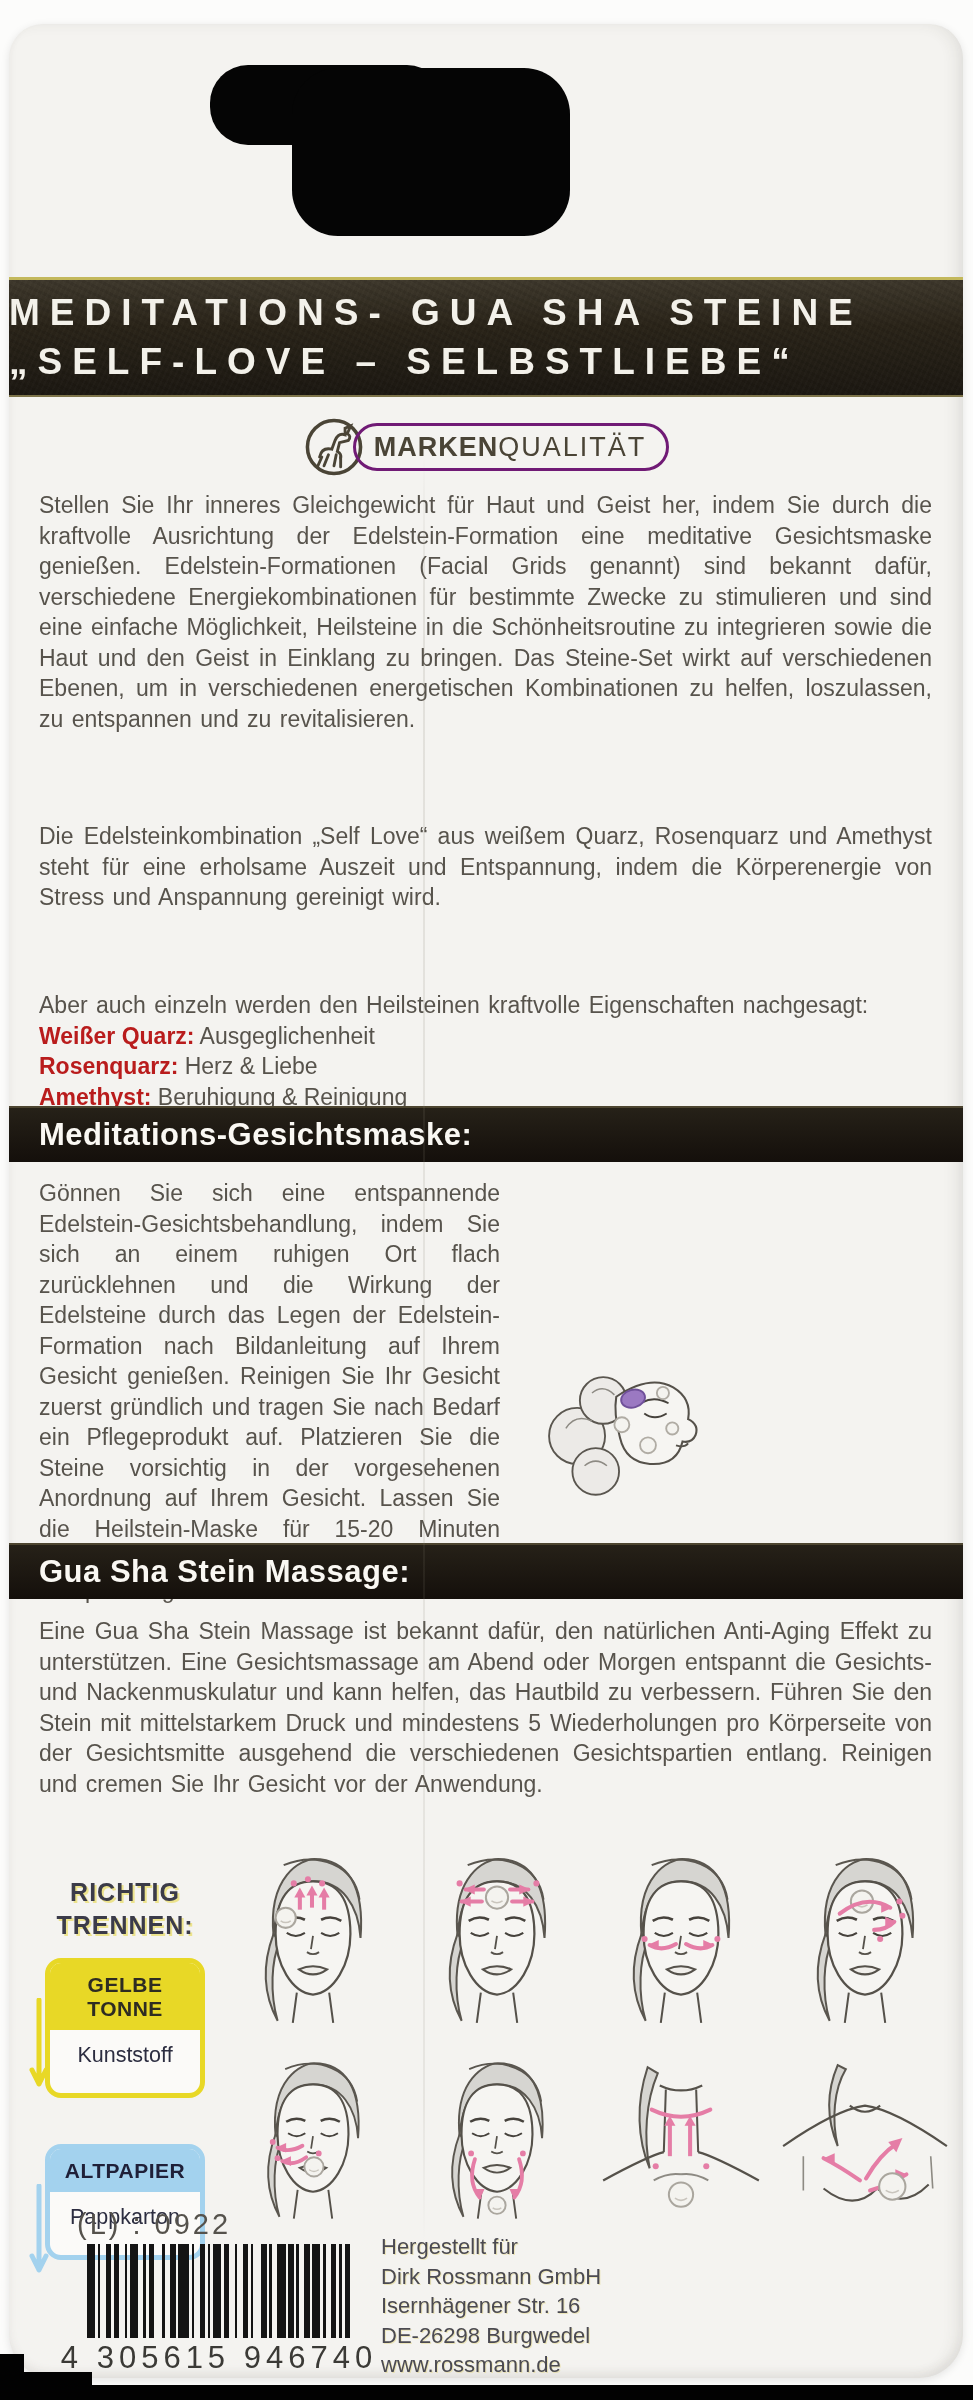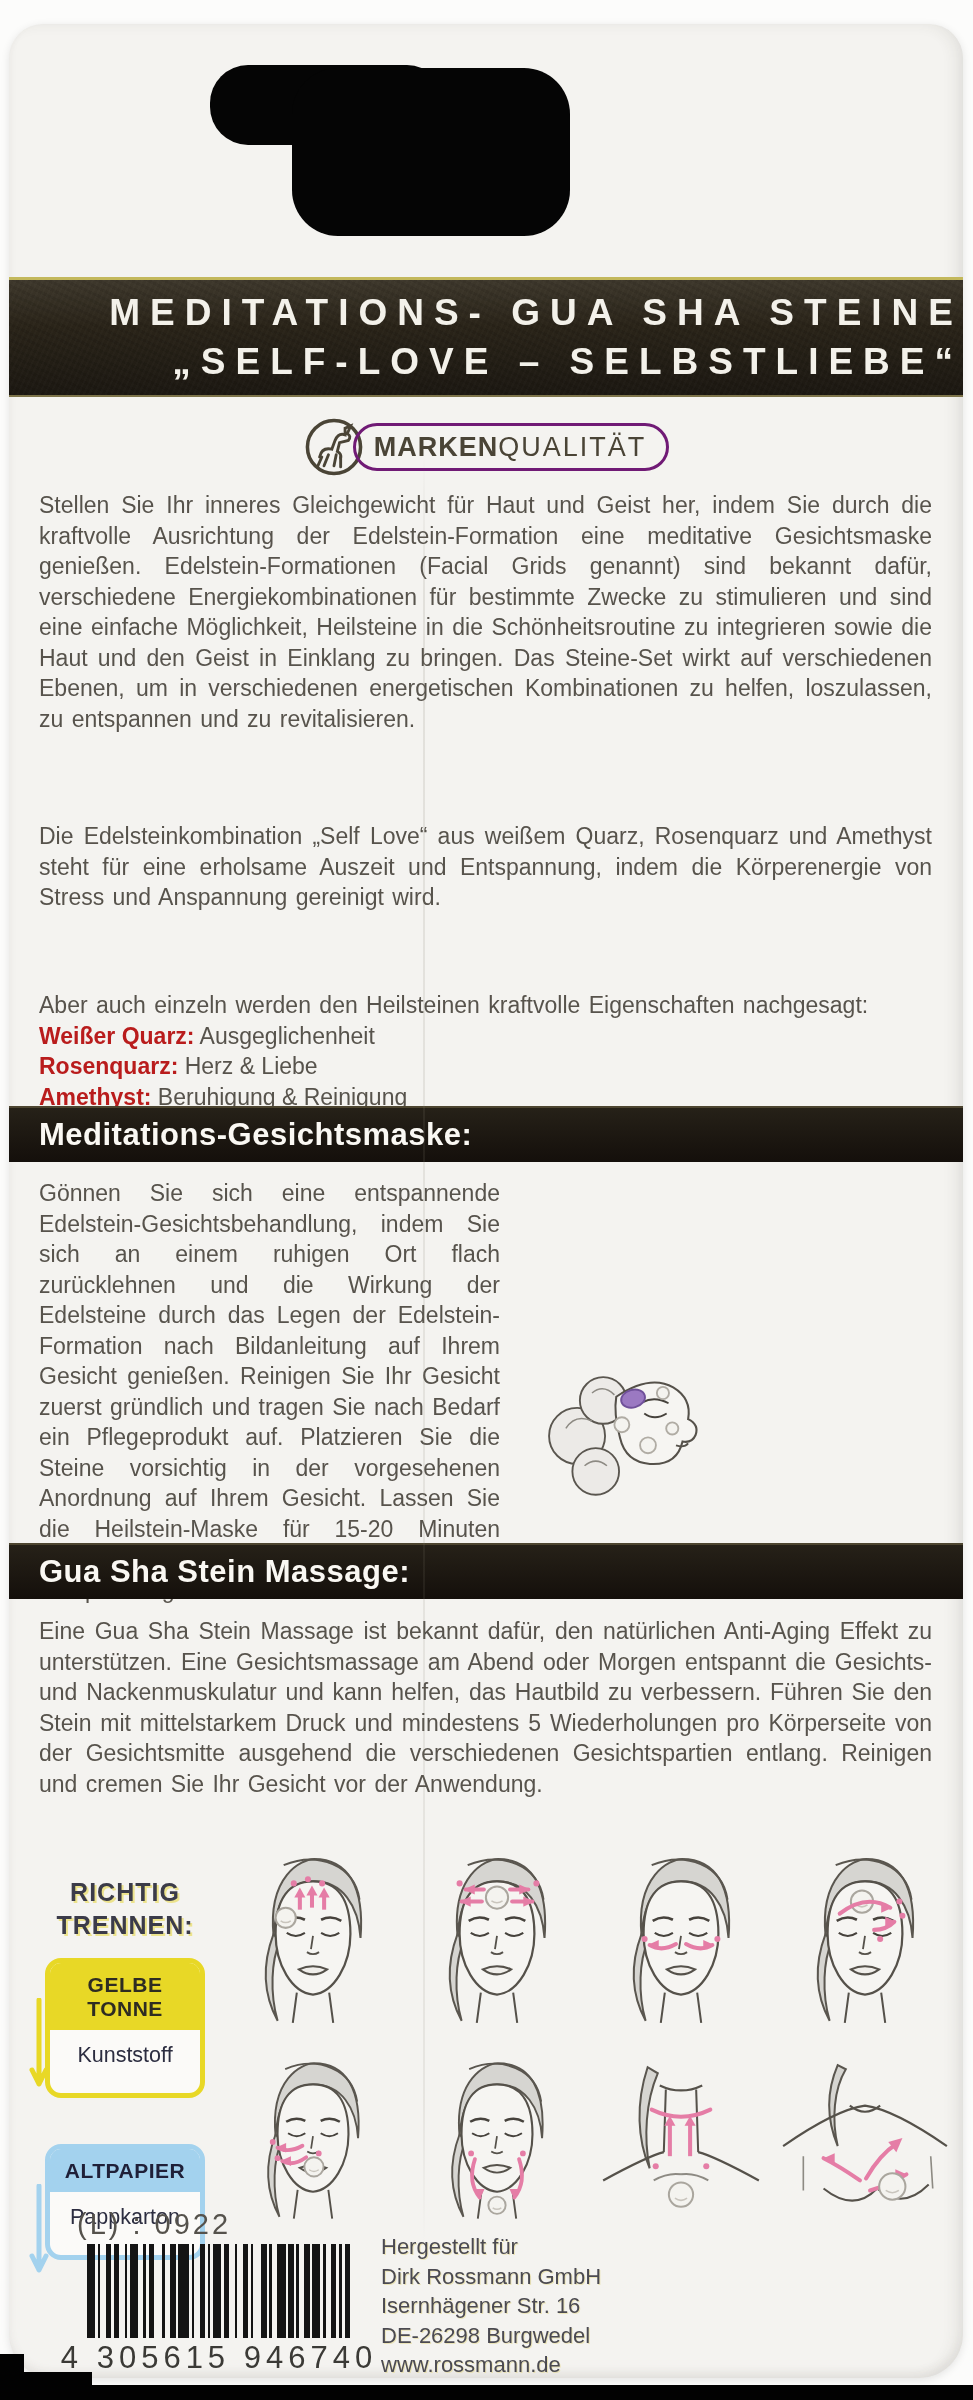--- a/index.html
+++ b/index.html
@@ -8,21 +8,21 @@
   .card{position:absolute;left:9px;top:24px;width:954px;height:2354px;background:#f4f3f0;
         border-radius:34px 34px 44px 44px;
         box-shadow:inset -8px 0 14px rgba(60,55,45,.07), inset 0 -6px 10px rgba(60,55,45,.06), 0 2px 8px rgba(0,0,0,.10);}
   
   .hole-a{position:absolute;left:210px;top:65px;width:235px;height:80px;background:#050505;border-radius:38px;}
   .hole-b{position:absolute;left:292px;top:68px;width:278px;height:168px;background:#050505;border-radius:46px;}
   
   .title-band{position:absolute;left:0;right:0;top:253px;height:115px;
       background:linear-gradient(180deg,#3e382c 0%,#2a2419 40%,#1c1812 100%);
       border-top:3px solid #c3b85c;border-bottom:2px solid #7d744a;
-      display:flex;flex-direction:column;align-items:flex-end;justify-content:center;gap:7px;}
+      display:flex;flex-direction:column;align-items:flex-start;justify-content:center;gap:7px;}
   .title-band:after{content:"";position:absolute;inset:0;opacity:.25;
       background:repeating-linear-gradient(115deg,rgba(255,255,255,.06) 0 2px,transparent 2px 5px),
                  repeating-linear-gradient(25deg,rgba(0,0,0,.25) 0 3px,transparent 3px 7px);}
   .title-line{color:#f3f1ea;font-weight:bold;font-size:37px;letter-spacing:10px;white-space:nowrap;z-index:1;}
   
   .brand-row{position:absolute;left:0;right:0;top:390px;height:66px;display:flex;align-items:center;justify-content:center;}
   .badge-pill{display:flex;align-items:center;border:3px solid #701a75;border-radius:26px;height:42px;
       padding:0 20px 0 18px;margin-left:-12px;background:transparent;color:#4a4436;}
   .badge-bold{font-weight:bold;font-size:27px;letter-spacing:1px;}
   .badge-light{font-weight:normal;font-size:27px;letter-spacing:2px;}

